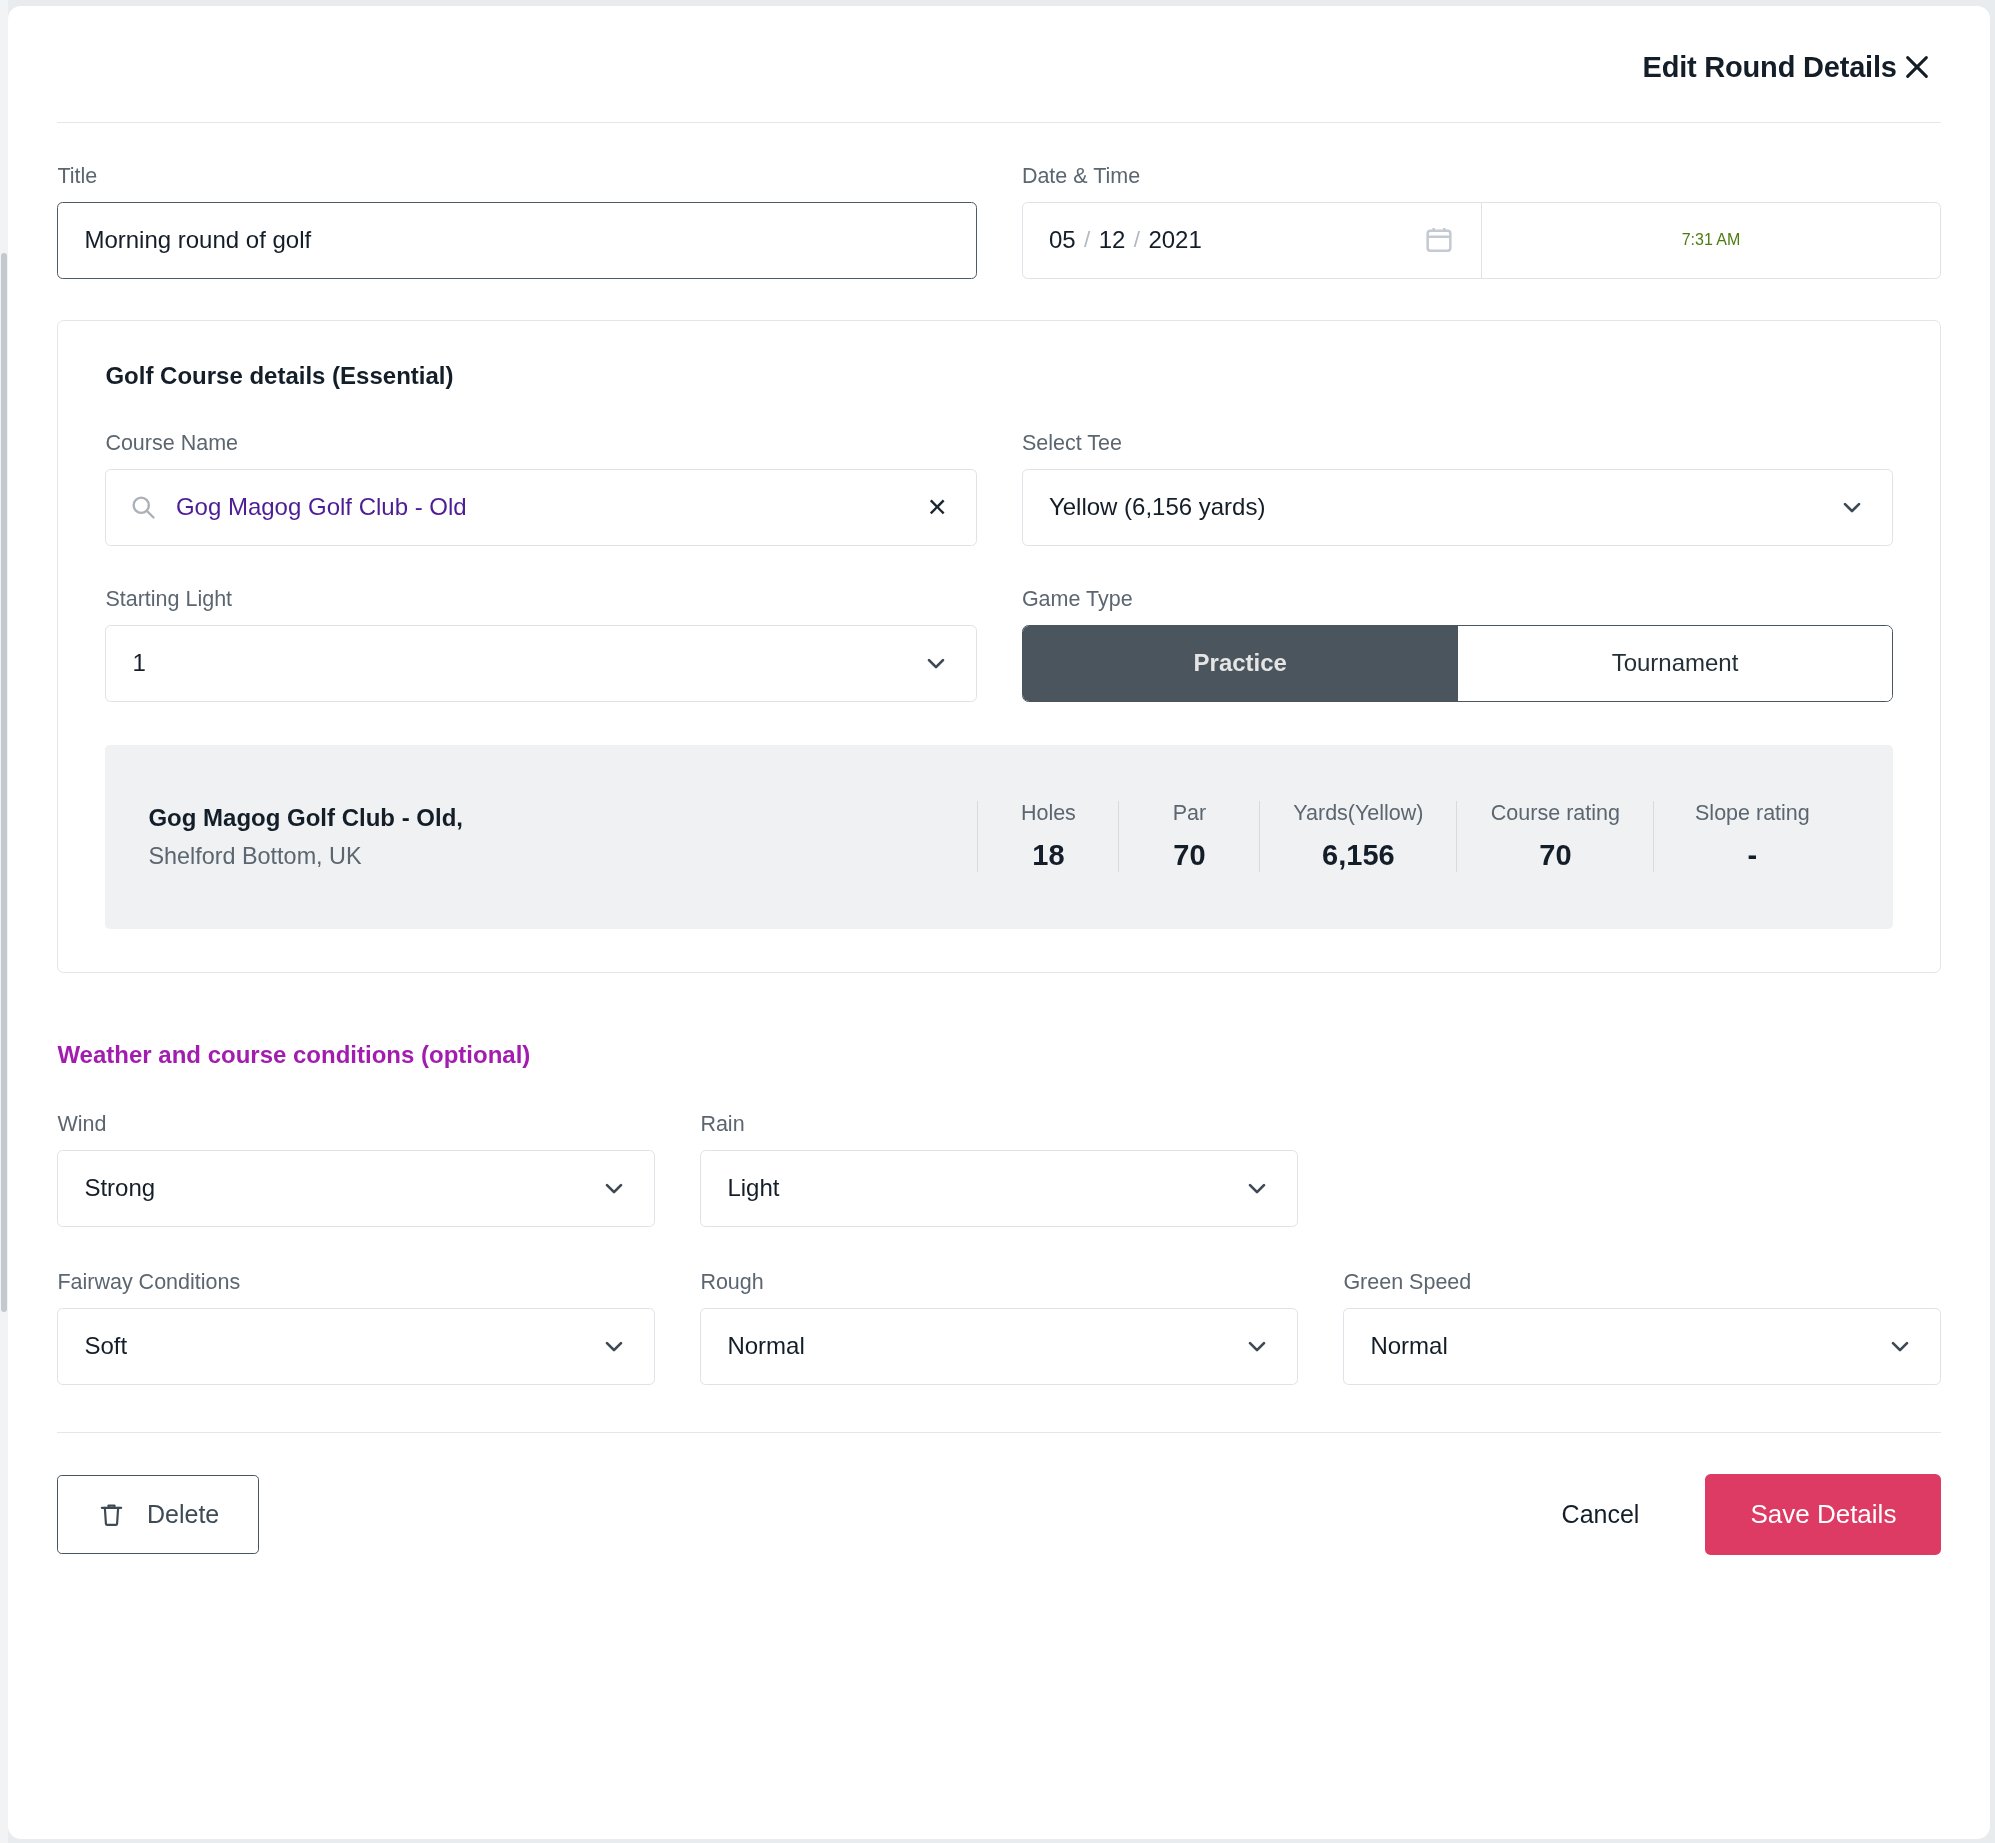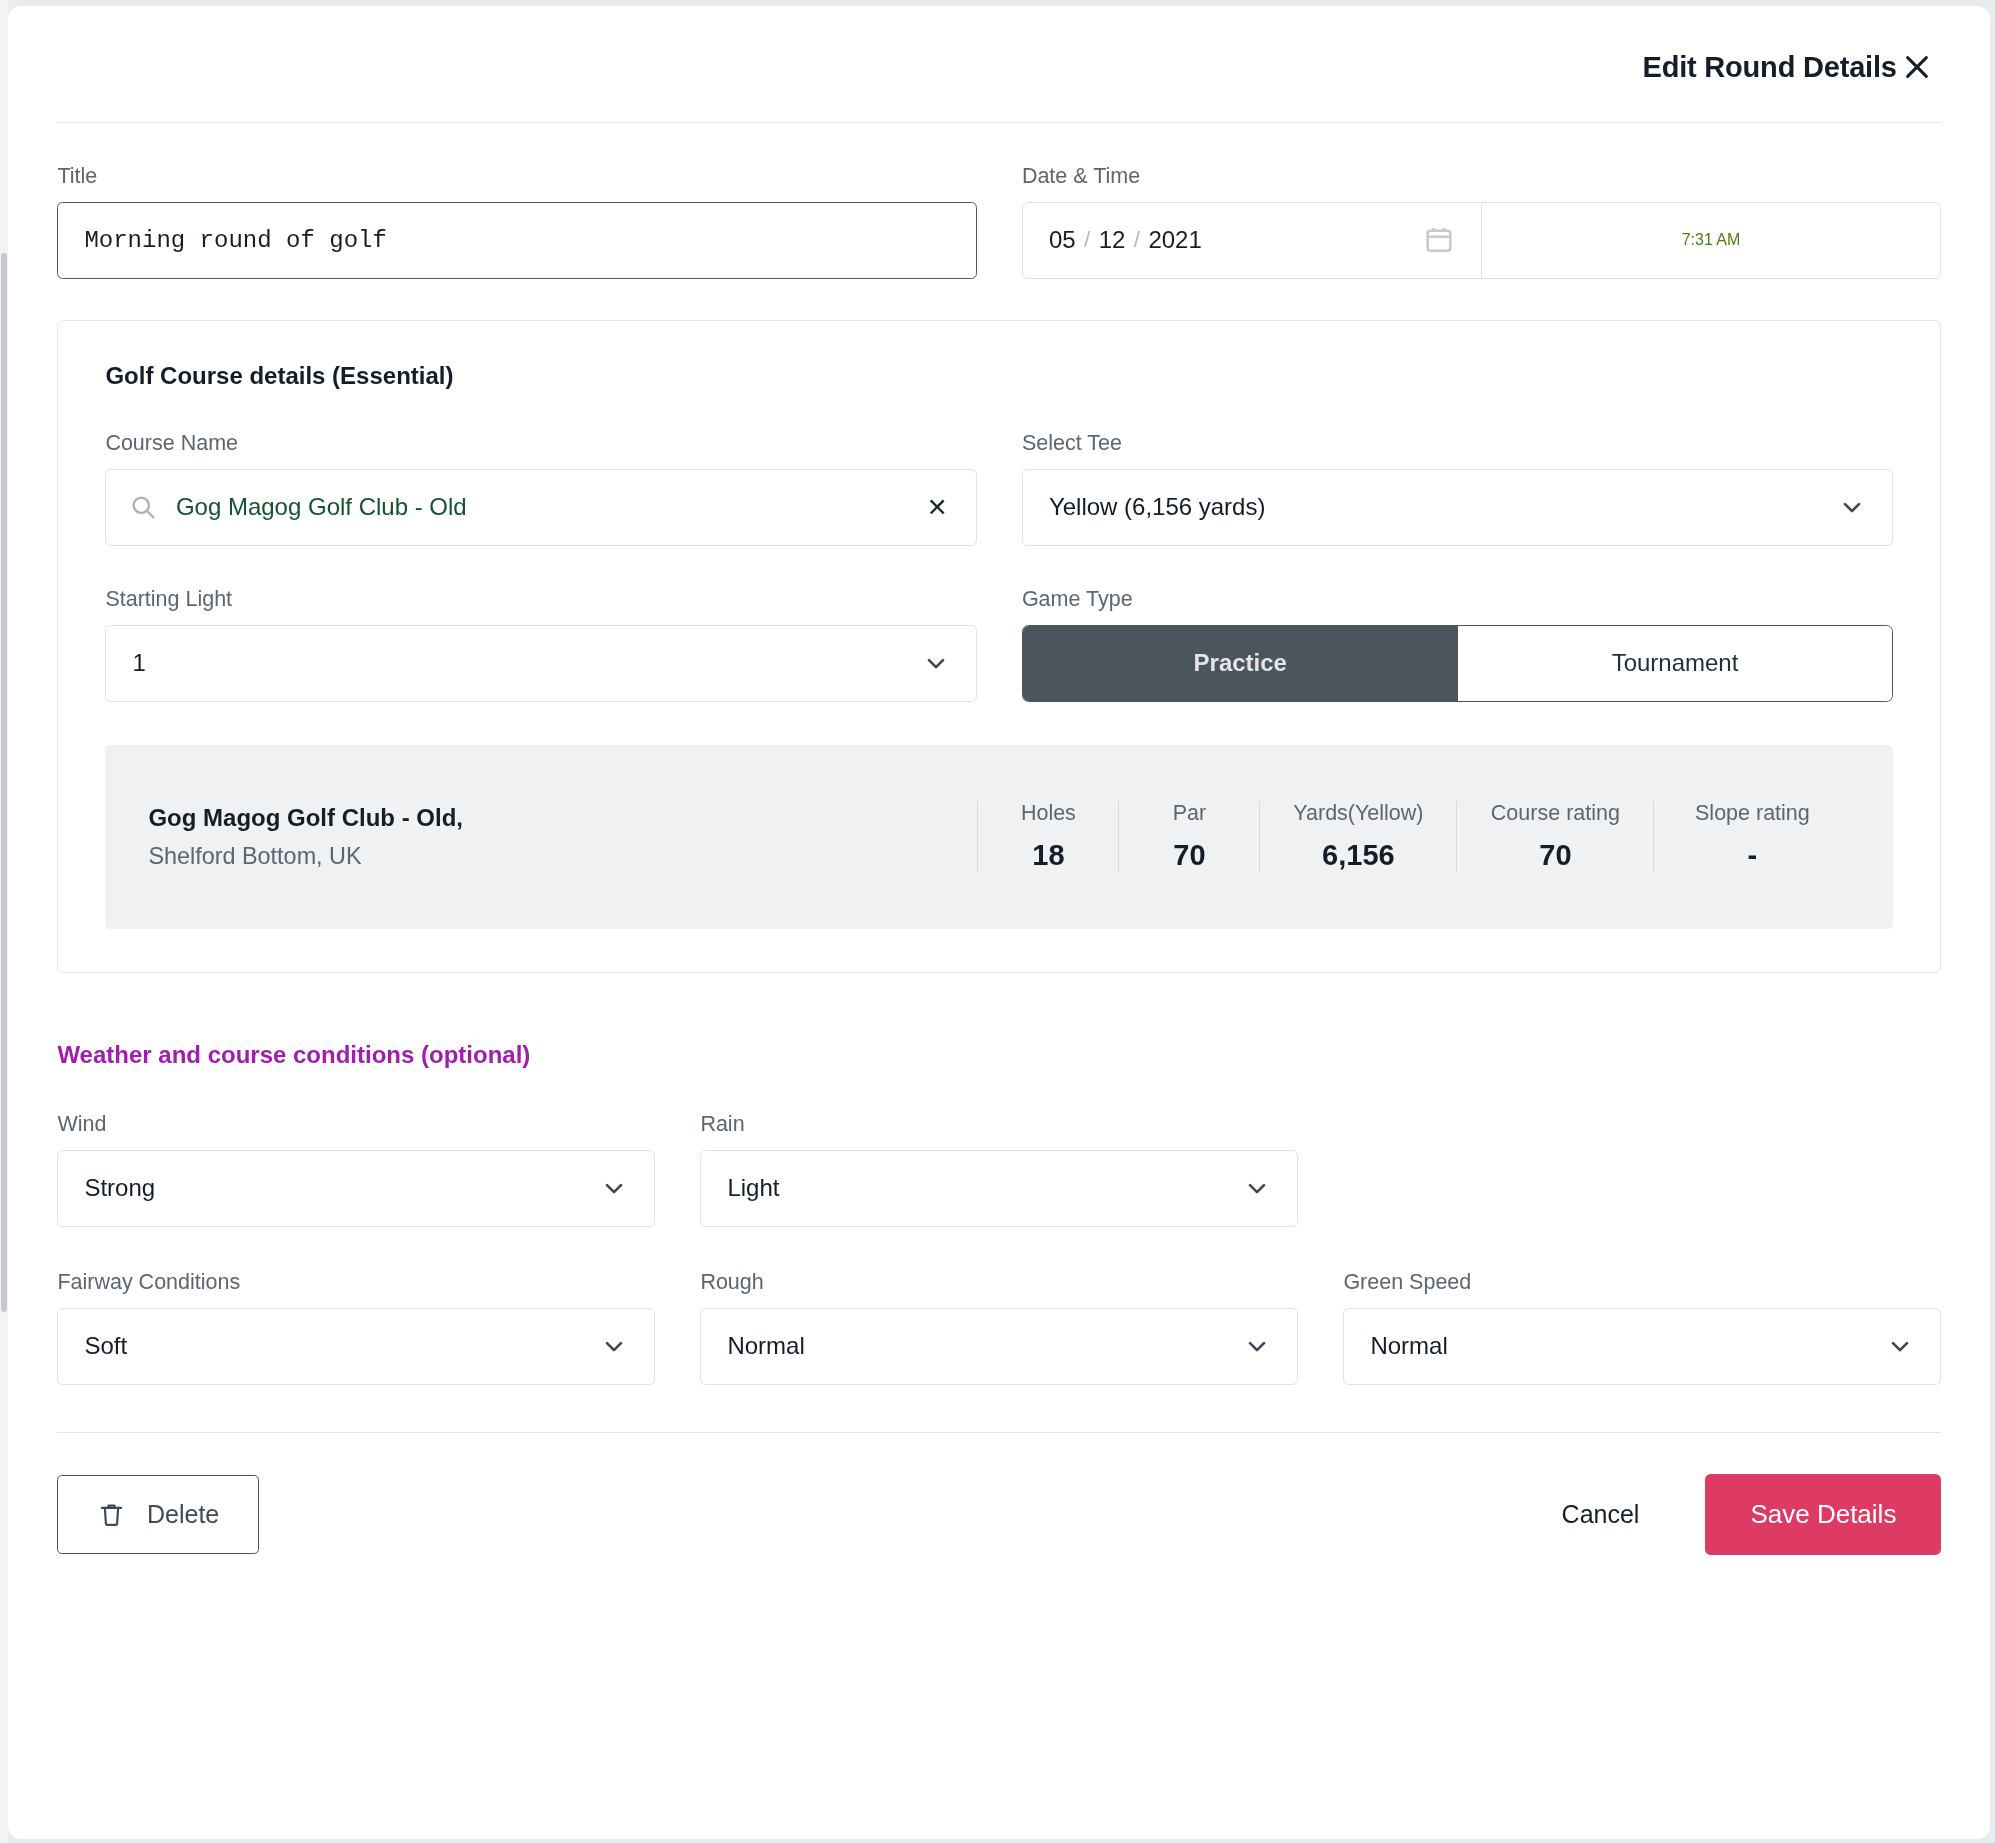--- a/index.html
+++ b/index.html
@@ -90,21 +90,20 @@
     width: 100%;
     height: 77px;
     border: 1.5px solid #4f5a64;
     border-radius: 5.6px;
     display: flex;
     align-items: center;
     padding: 10px 26px;
     font-size: 24px;
     color: #141e29;
     background: #fff;
-    font-family: Liberation Mono, monospace;
   }
 
   .row-2 {
     display: flex;
     gap: 45px;
     margin-top: 41px;
   }
   .col { flex: 1; min-width: 0; }
 
   
@@ -158,21 +157,21 @@
     border: 1.3px solid #dfe3e7;
     border-radius: 5.6px;
     display: flex;
     align-items: center;
     padding: 0 22.5px;
     background: #fff;
     gap: 19px;
   }
   .search-input .value {
     font-size: 24px;
-    color: #14532d;
+    color: #4c1d95;
     flex: 1;
   }
   .clear-x {
     font-size: 25px;
     color: #1b2530;
     cursor: pointer;
     padding: 0 5.6px;
     line-height: 1;
   }
 

